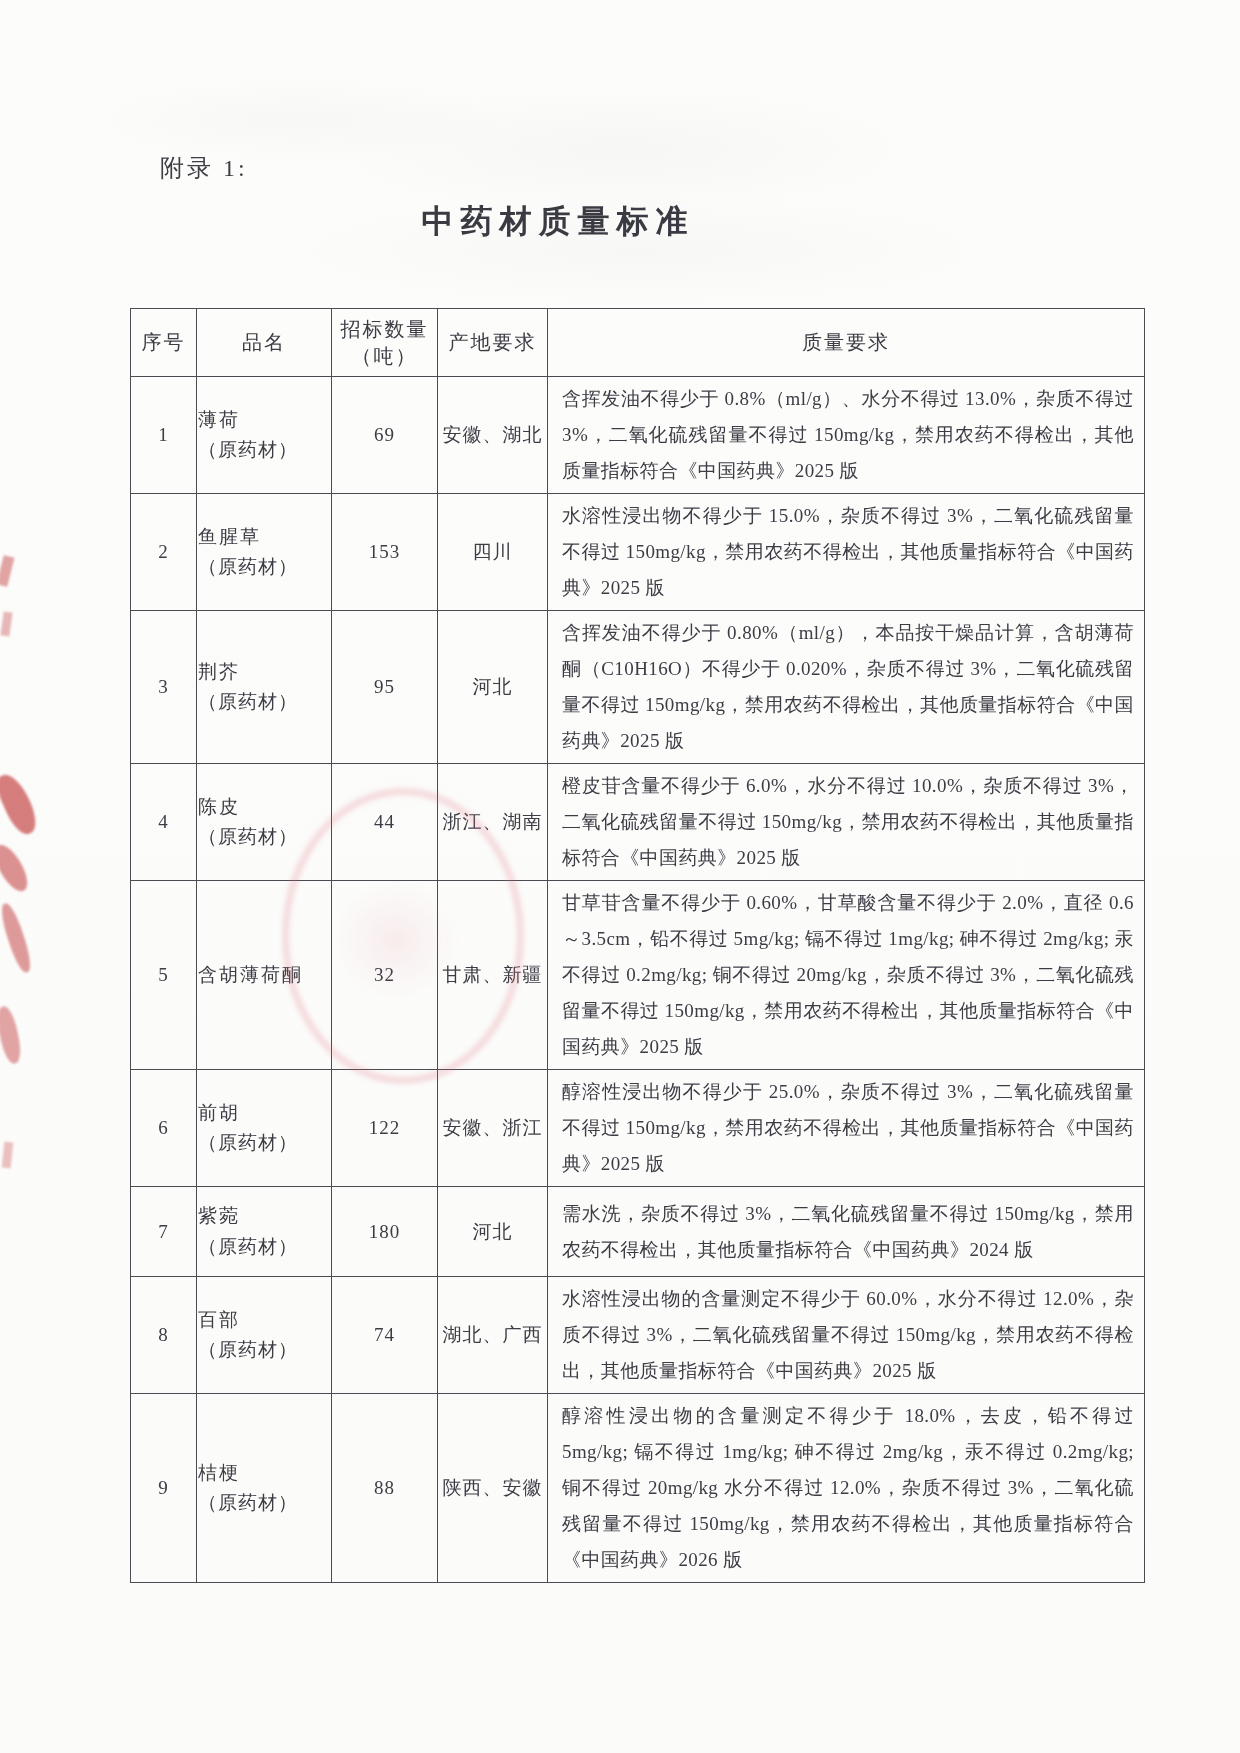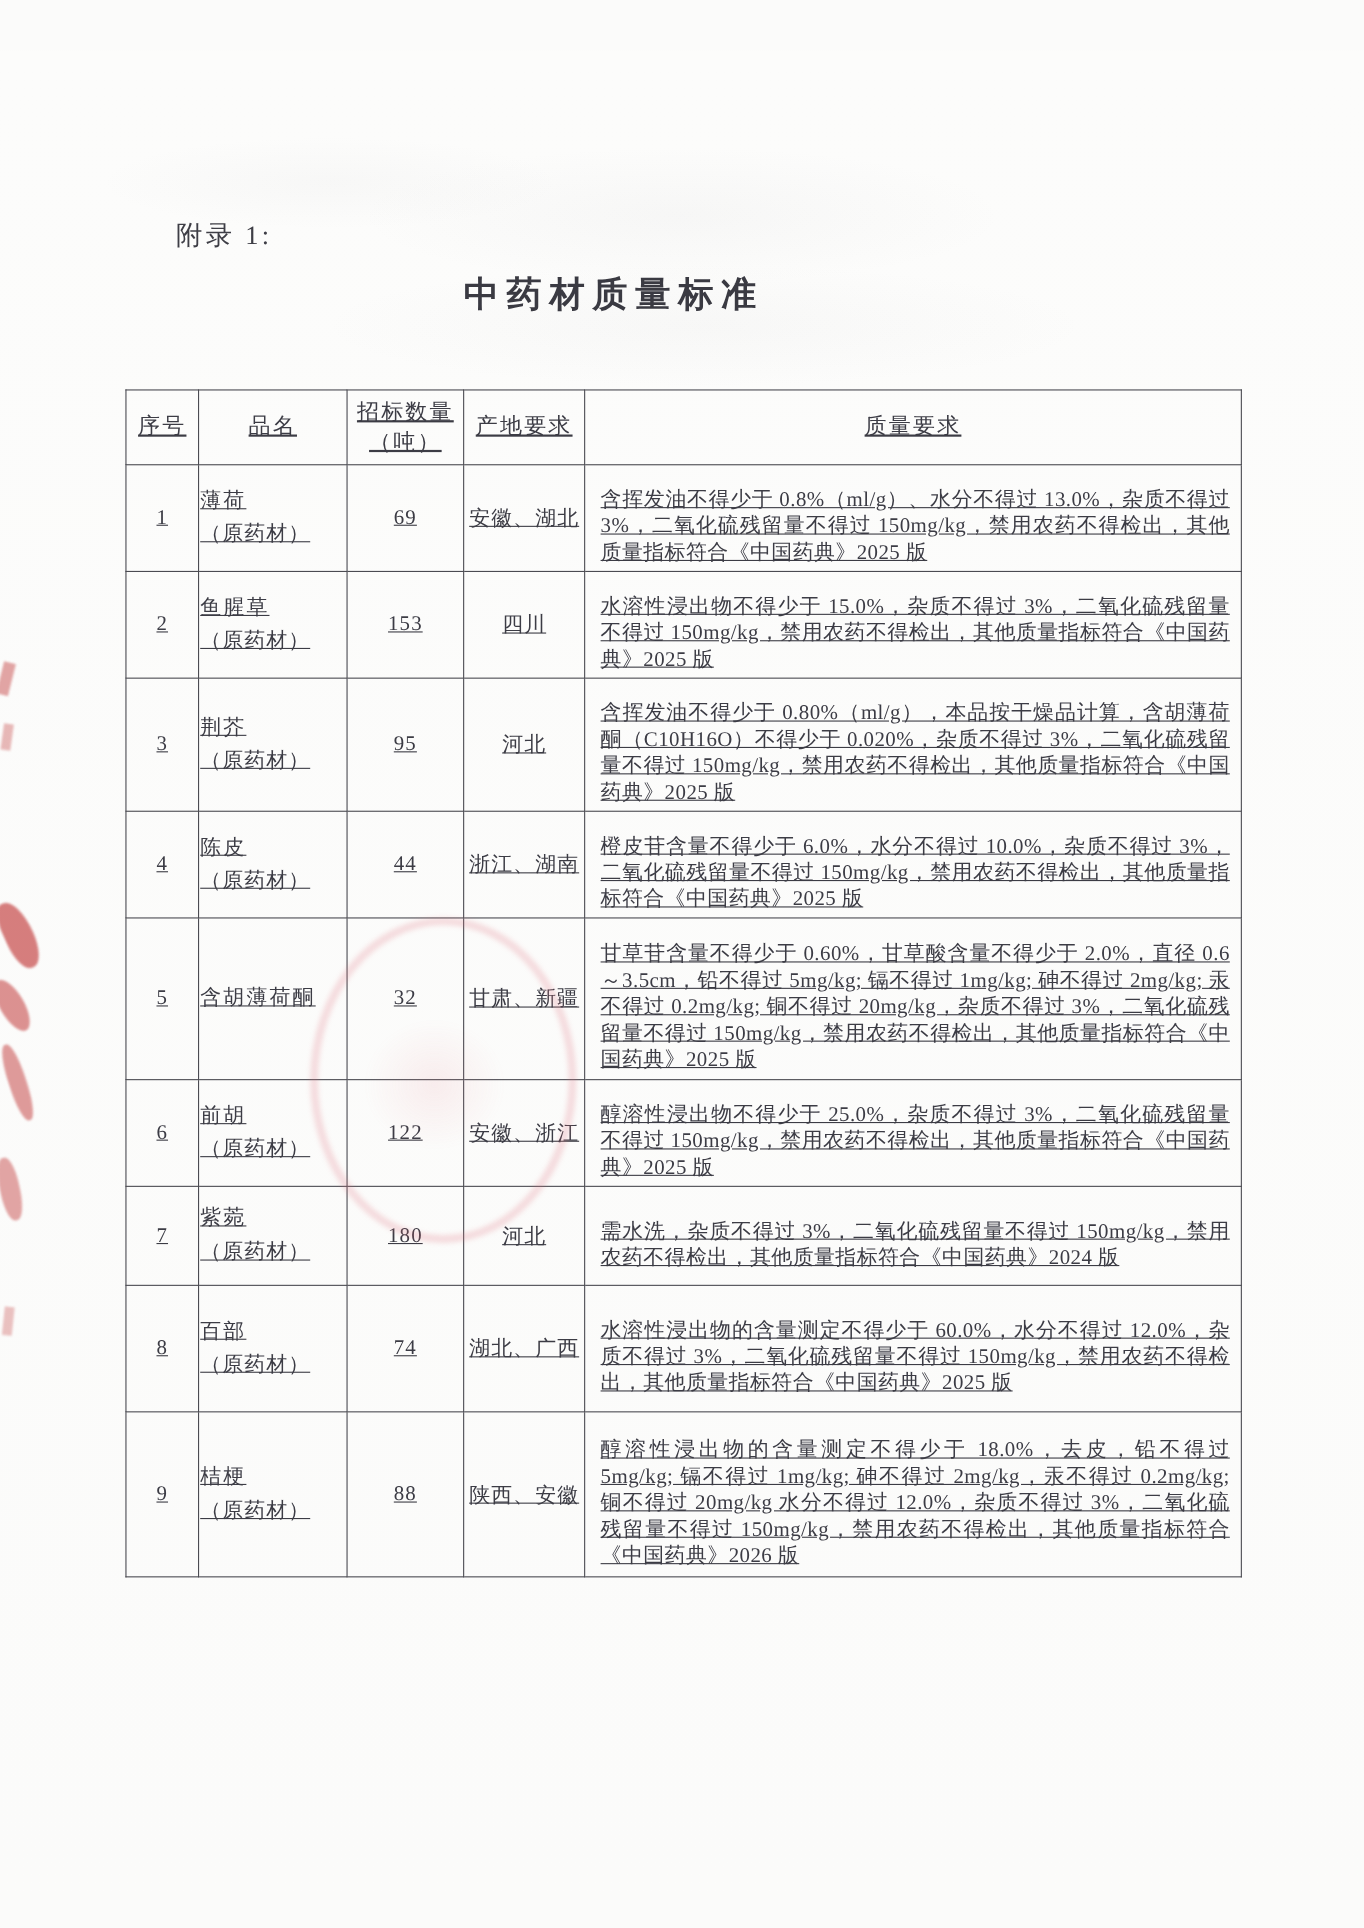--- a/index.html
+++ b/index.html
@@ -11,39 +11,37 @@
     overflow:hidden;
   }
   .page{
     position:relative;
     width:1240px; height:1687px;
     background:
       radial-gradient(ellipse 420px 90px at 620px 150px, rgba(160,160,165,0.06), rgba(0,0,0,0) 70%),
       radial-gradient(ellipse 500px 80px at 640px 250px, rgba(160,160,165,0.05), rgba(0,0,0,0) 70%),
       radial-gradient(ellipse 300px 60px at 300px 120px, rgba(160,160,165,0.05), rgba(0,0,0,0) 70%),
       linear-gradient(#fcfcfb,#fbfbfa);
-    margin-top: 46px;
   }
   .appendix-label{
     position:absolute; left:160px; top:152px;
     font-size:24px; letter-spacing:3px; color:#3e3e46;
   }
   .page-title{
     position:absolute; left:0; top:200px; width:1240px;
     text-align:center; transform:translateX(-62px);
     font-size:32px; font-weight:bold; letter-spacing:7px; color:#3a3a42;
   }
   table.qtable{
-    position:absolute; left:114px; top:308px;
+    position:absolute; left:130px; top:308px;
     width:1014px;
     border-collapse:collapse;
     table-layout:fixed;
     font-size:19px;
     color:#3c3c45;
-    text-decoration:underline;
   }
   .qtable th, .qtable td{
     border:1.6px solid #4b4b52;
     vertical-align:middle;
     font-weight:normal;
   }
   .qtable thead tr{ height:68px; }
   .qtable th{
     text-align:center;
     font-size:20px;
@@ -53,22 +51,22 @@
   }
   .qtable td.c-no, .qtable td.c-qty, .qtable td.c-origin{
     text-align:center;
     letter-spacing:1px;
   }
   .qtable td.c-name{ text-align:left; letter-spacing:2px; }
   .qtable td.c-name .sub{ letter-spacing:1px; }
   .qtable td.c-quality{
     text-align:justify;
     text-align-last:left;
-    padding:20px 10px 4px 14px;
-    line-height:24px;
+    padding:4px 10px 4px 14px;
+    line-height:36px;
     letter-spacing:0.4px;
   }
   .qtable td.c-name div{ line-height:1.6; }
   tbody tr.r1{ height:92px; }
   tbody tr.r2{ height:84px; }
   tbody tr.r3{ height:112px; }
   tbody tr.r4{ height:88px; }
   tbody tr.r5{ height:147px; }
   tbody tr.r6{ height:90px; }
   tbody tr.r7{ height:90px; }

